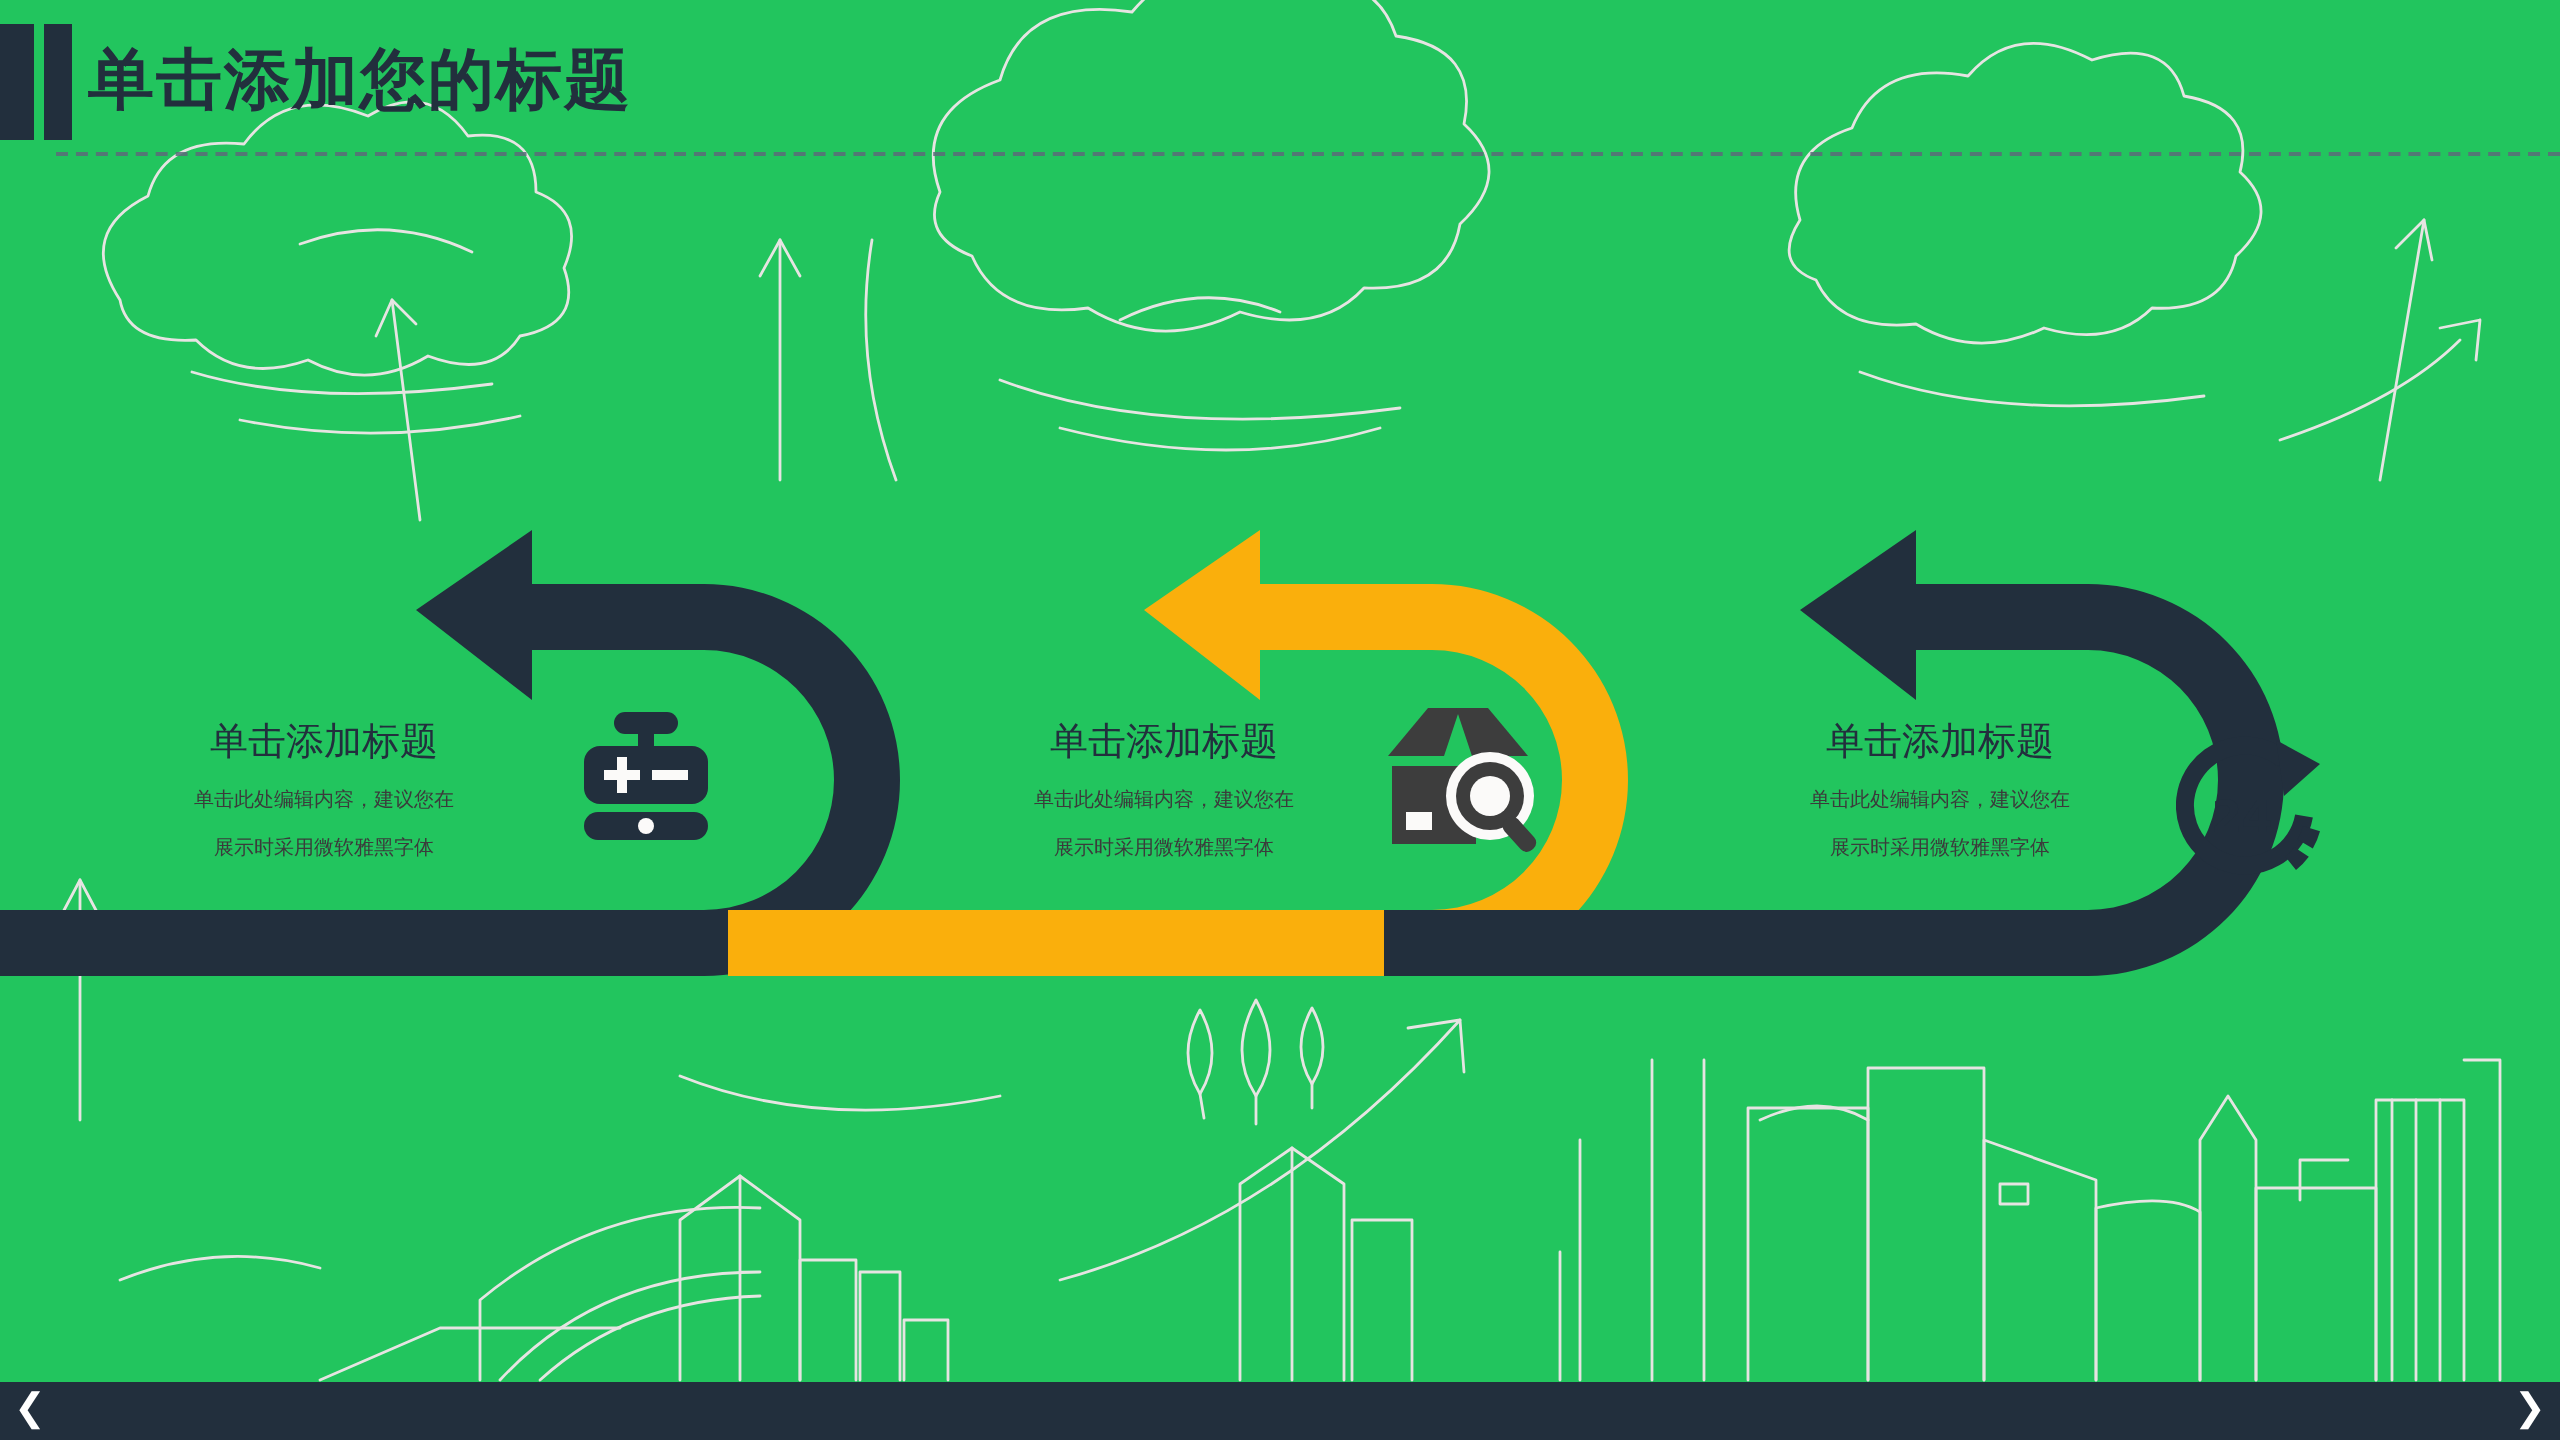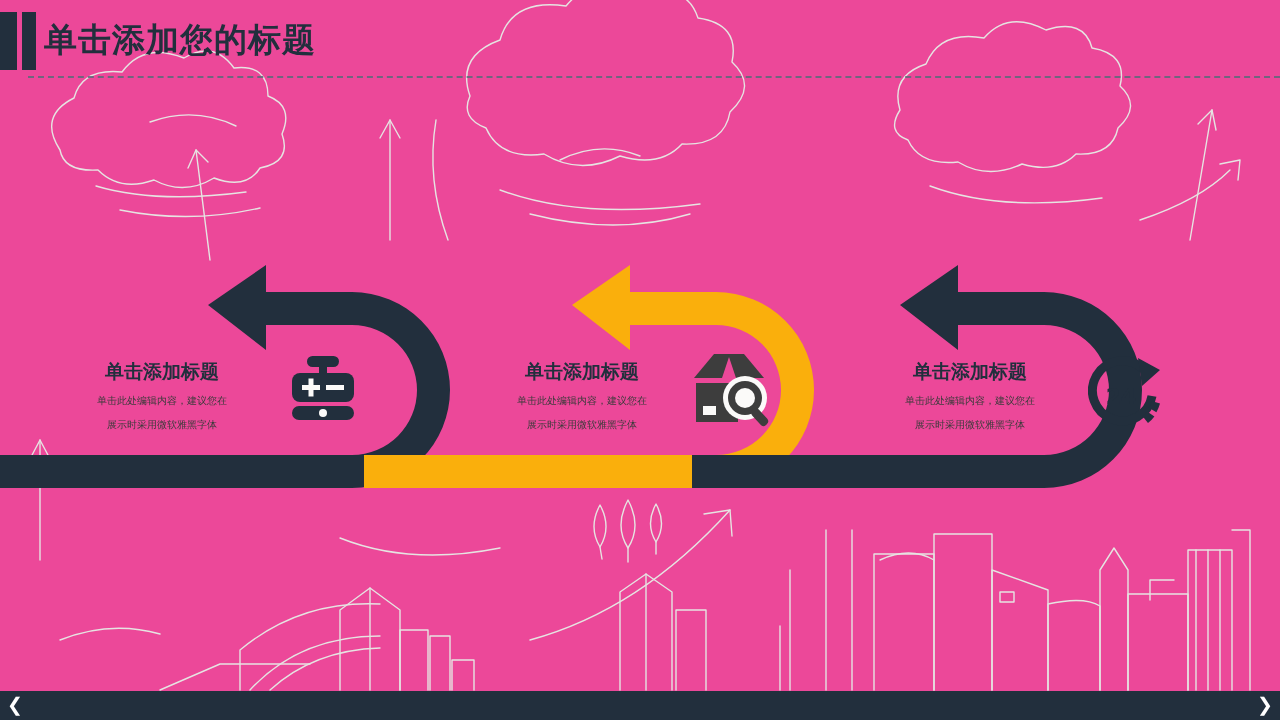--- a/index.html
+++ b/index.html
@@ -7,21 +7,21 @@
     width:1280px;height:720px;
     background:#fbfbfa;
     font-family:"Liberation Sans","DejaVu Sans",sans-serif;
     overflow:hidden;
     position:relative;
   }
   #slide{
     position:absolute;inset:0;
     width:1280px;height:720px;
     overflow:hidden;
-    background:#ec4899;
+    background:#22c55e;
   }
   
   #bg-sketch{
     position:absolute;left:0;top:0;width:1280px;height:720px;
     pointer-events:none;
   }
   
   #header{
     position:absolute;left:0;top:0;width:1280px;height:78px;
   }
@@ -46,40 +46,40 @@
   #arrows{
     position:absolute;left:0;top:250px;width:1280px;height:250px;
   }
   
   .block{
     position:absolute;
     text-align:center;
     width:300px;
   }
   .block .bhead{
-    font-size:19px;font-weight:bold;color:#222f3d;
+    font-size:19px;font-weight:normal;color:#222f3d;
     font-family:"DejaVu Sans","Liberation Sans",sans-serif;
     line-height:26px;
     white-space:nowrap;
   }
   .block .bbody{
     font-size:10px;color:#3b3b3b;
     font-family:"DejaVu Sans","Liberation Sans",sans-serif;
     line-height:24px;
     margin-top:5px;
     white-space:nowrap;
   }
   #block1{left:12px;top:358px;}
   #block2{left:432px;top:358px;}
   #block3{left:820px;top:358px;}
   
   .icon-holder{position:absolute;}
   #icon1{left:288px;top:356px;width:70px;height:66px;}
   #icon2{left:692px;top:350px;width:82px;height:78px;}
-  #icon3{left:1088px;top:356px;width:76px;height:74px;}
+  #icon3{left:1088px;top:368px;width:76px;height:74px;}
   
   #nav-bar{
     position:absolute;left:0;bottom:0;width:1280px;height:29px;
     background:#222f3d;
   }
   .nav-chev{
     position:absolute;top:0;height:29px;line-height:27px;
     color:#ffffff;font-size:19px;
     font-family:"DejaVu Sans","Liberation Sans",sans-serif;
     width:26px;text-align:center;cursor:pointer;

